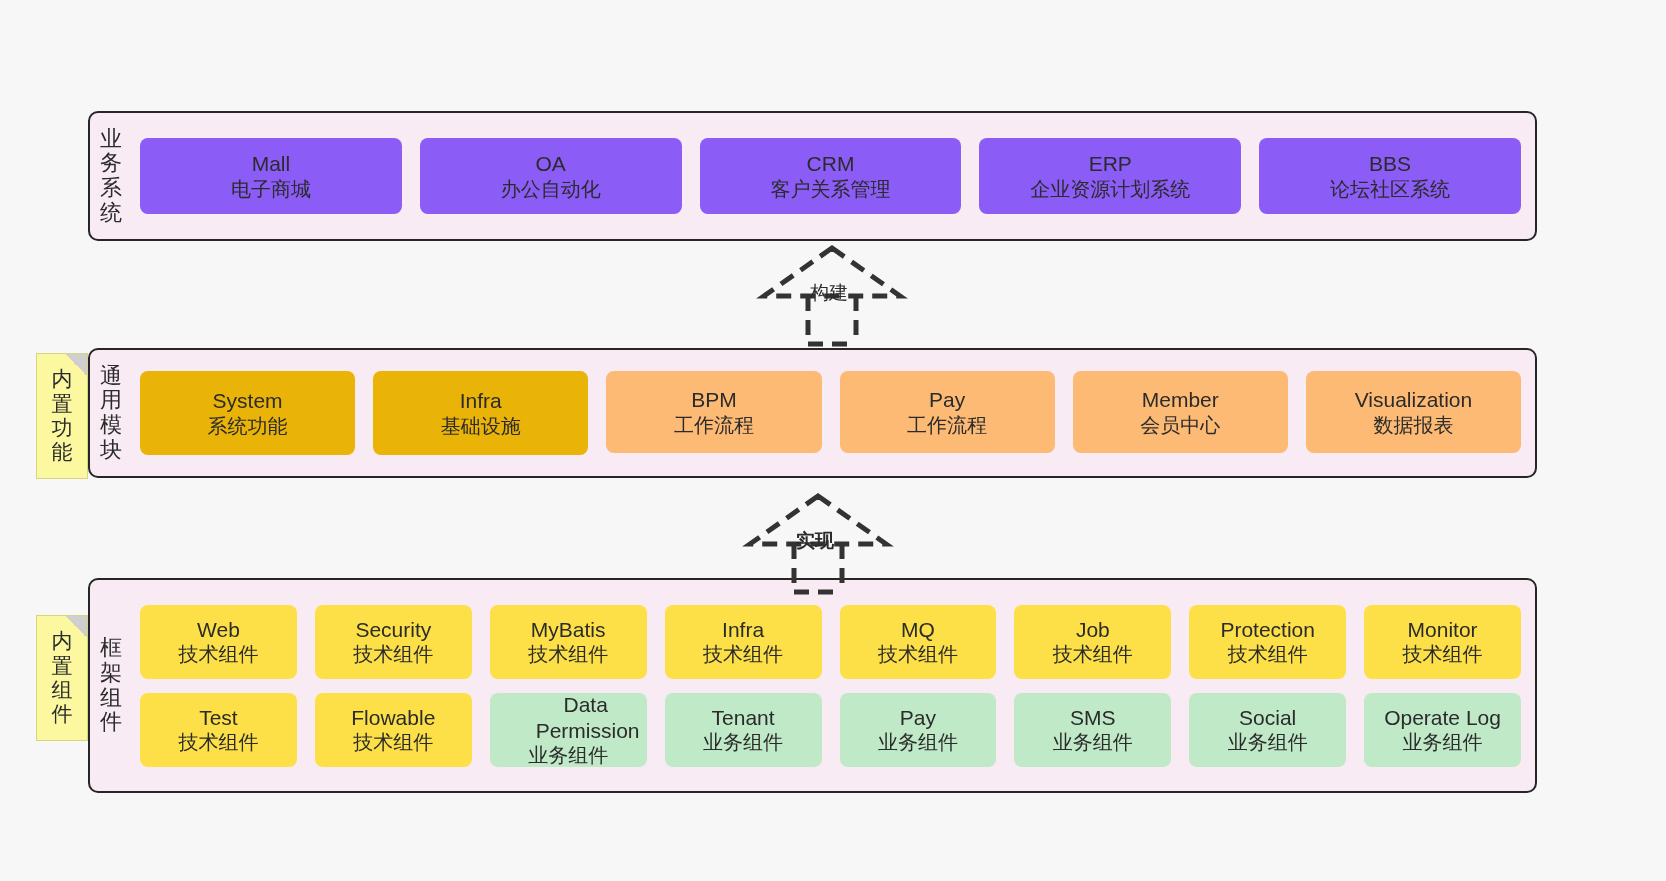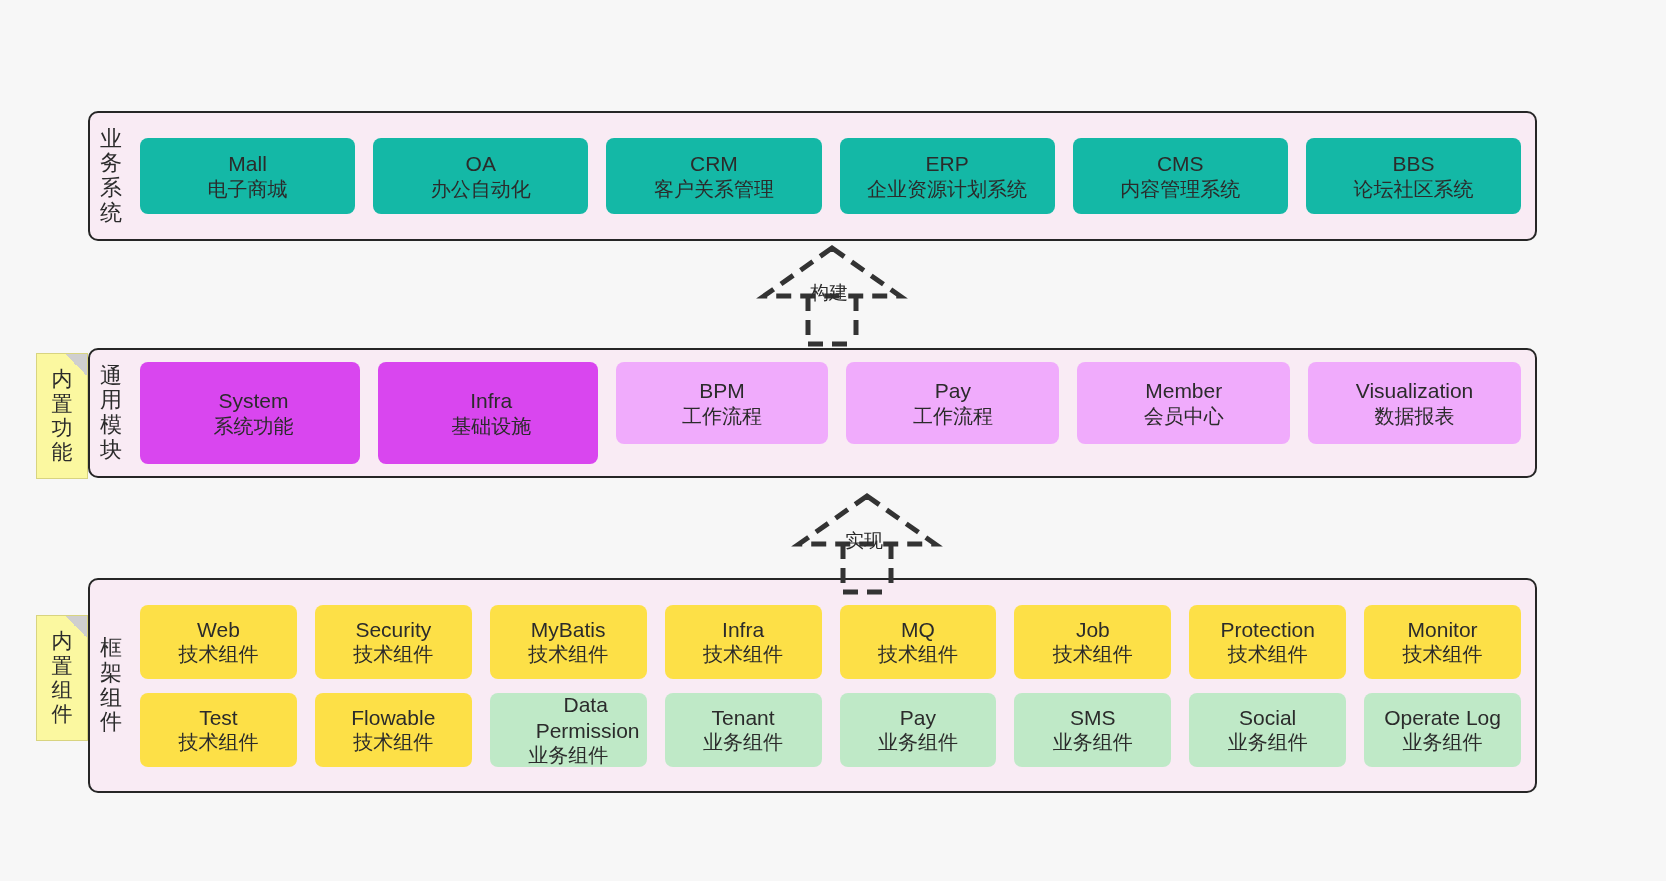--- a/index.html
+++ b/index.html
@@ -65,23 +65,23 @@
     align-items: center;
     justify-content: center;
     text-align: center;
     color: #2b2b2b;
     padding: 6px 4px;
     line-height: 1.2;
   }
   .node .en { font-size: 21px; }
   .node .cn { font-size: 20px; }
 
-  .node.biz     { background: #14b8a6; height: 76px; }
-  .node.core    { background: #d946ef; height: 102px; padding-left: 11px; }
-  .node.core2   { background: #f0abfc; height: 82px; }
+  .node.biz     { background: #8b5cf6; height: 76px; }
+  .node.core    { background: #eab308; height: 84px; }
+  .node.core2   { background: #fdba74; height: 82px; }
   .node.tech    { background: #fde047; height: 74px; }
   .node.biz-cmp { background: #bfe9c7; height: 74px; }
 
   
   .note {
     position: absolute;
     background: #fbf8a0;
     border: 1px solid #d8d480;
     display: flex;
     flex-direction: column;
@@ -135,24 +135,20 @@
         </div>
         <div class="node biz">
           <div class="en">CRM</div>
           <div class="cn">客户关系管理</div>
         </div>
         <div class="node biz">
           <div class="en">ERP</div>
           <div class="cn">企业资源计划系统</div>
         </div>
         <div class="node biz">
-          <div class="en">CMS</div>
-          <div class="cn">内容管理系统</div>
-        </div>
-        <div class="node biz">
           <div class="en">BBS</div>
           <div class="cn">论坛社区系统</div>
         </div>
       </div>
     </div>
   </div>
 
   <div class="gen-arrow" style="left:752px; top:240px; width:160px; height:110px;">
     <svg width="160" height="110" viewBox="0 0 160 110">
 
@@ -200,21 +196,21 @@
     </div>
   </div>
 
   <div class="note" style="left:36px; top:353px; width:52px; height:126px;">
     <span>内</span>
     <span>置</span>
     <span>功</span>
     <span>能</span>
   </div>
 
-  <div class="gen-arrow" style="left:787px; top:488px; width:160px; height:110px;">
+  <div class="gen-arrow" style="left:738px; top:488px; width:160px; height:110px;font-weight:bold;">
     <svg width="160" height="110" viewBox="0 0 160 110">
       <path d="M 80 8 L 148 56 L 12 56 Z" fill="#f7f7f7" stroke="#333333" stroke-width="5" stroke-dasharray="15,9" stroke-linejoin="miter"></path>
       <path d="M 56 56 L 56 104 M 104 56 L 104 104 M 56 104 L 104 104" fill="none" stroke="#333333" stroke-width="5" stroke-dasharray="15,9"></path>
     </svg>
     <div class="gen-label" style="left:58px; top:40px;">实现</div>
   </div>
 
   <div class="layer" id="layer-framework" style="left:88px; top:578px; width:1449px; height:215px;">
     <div class="layer-title">
       <span>框</span>

